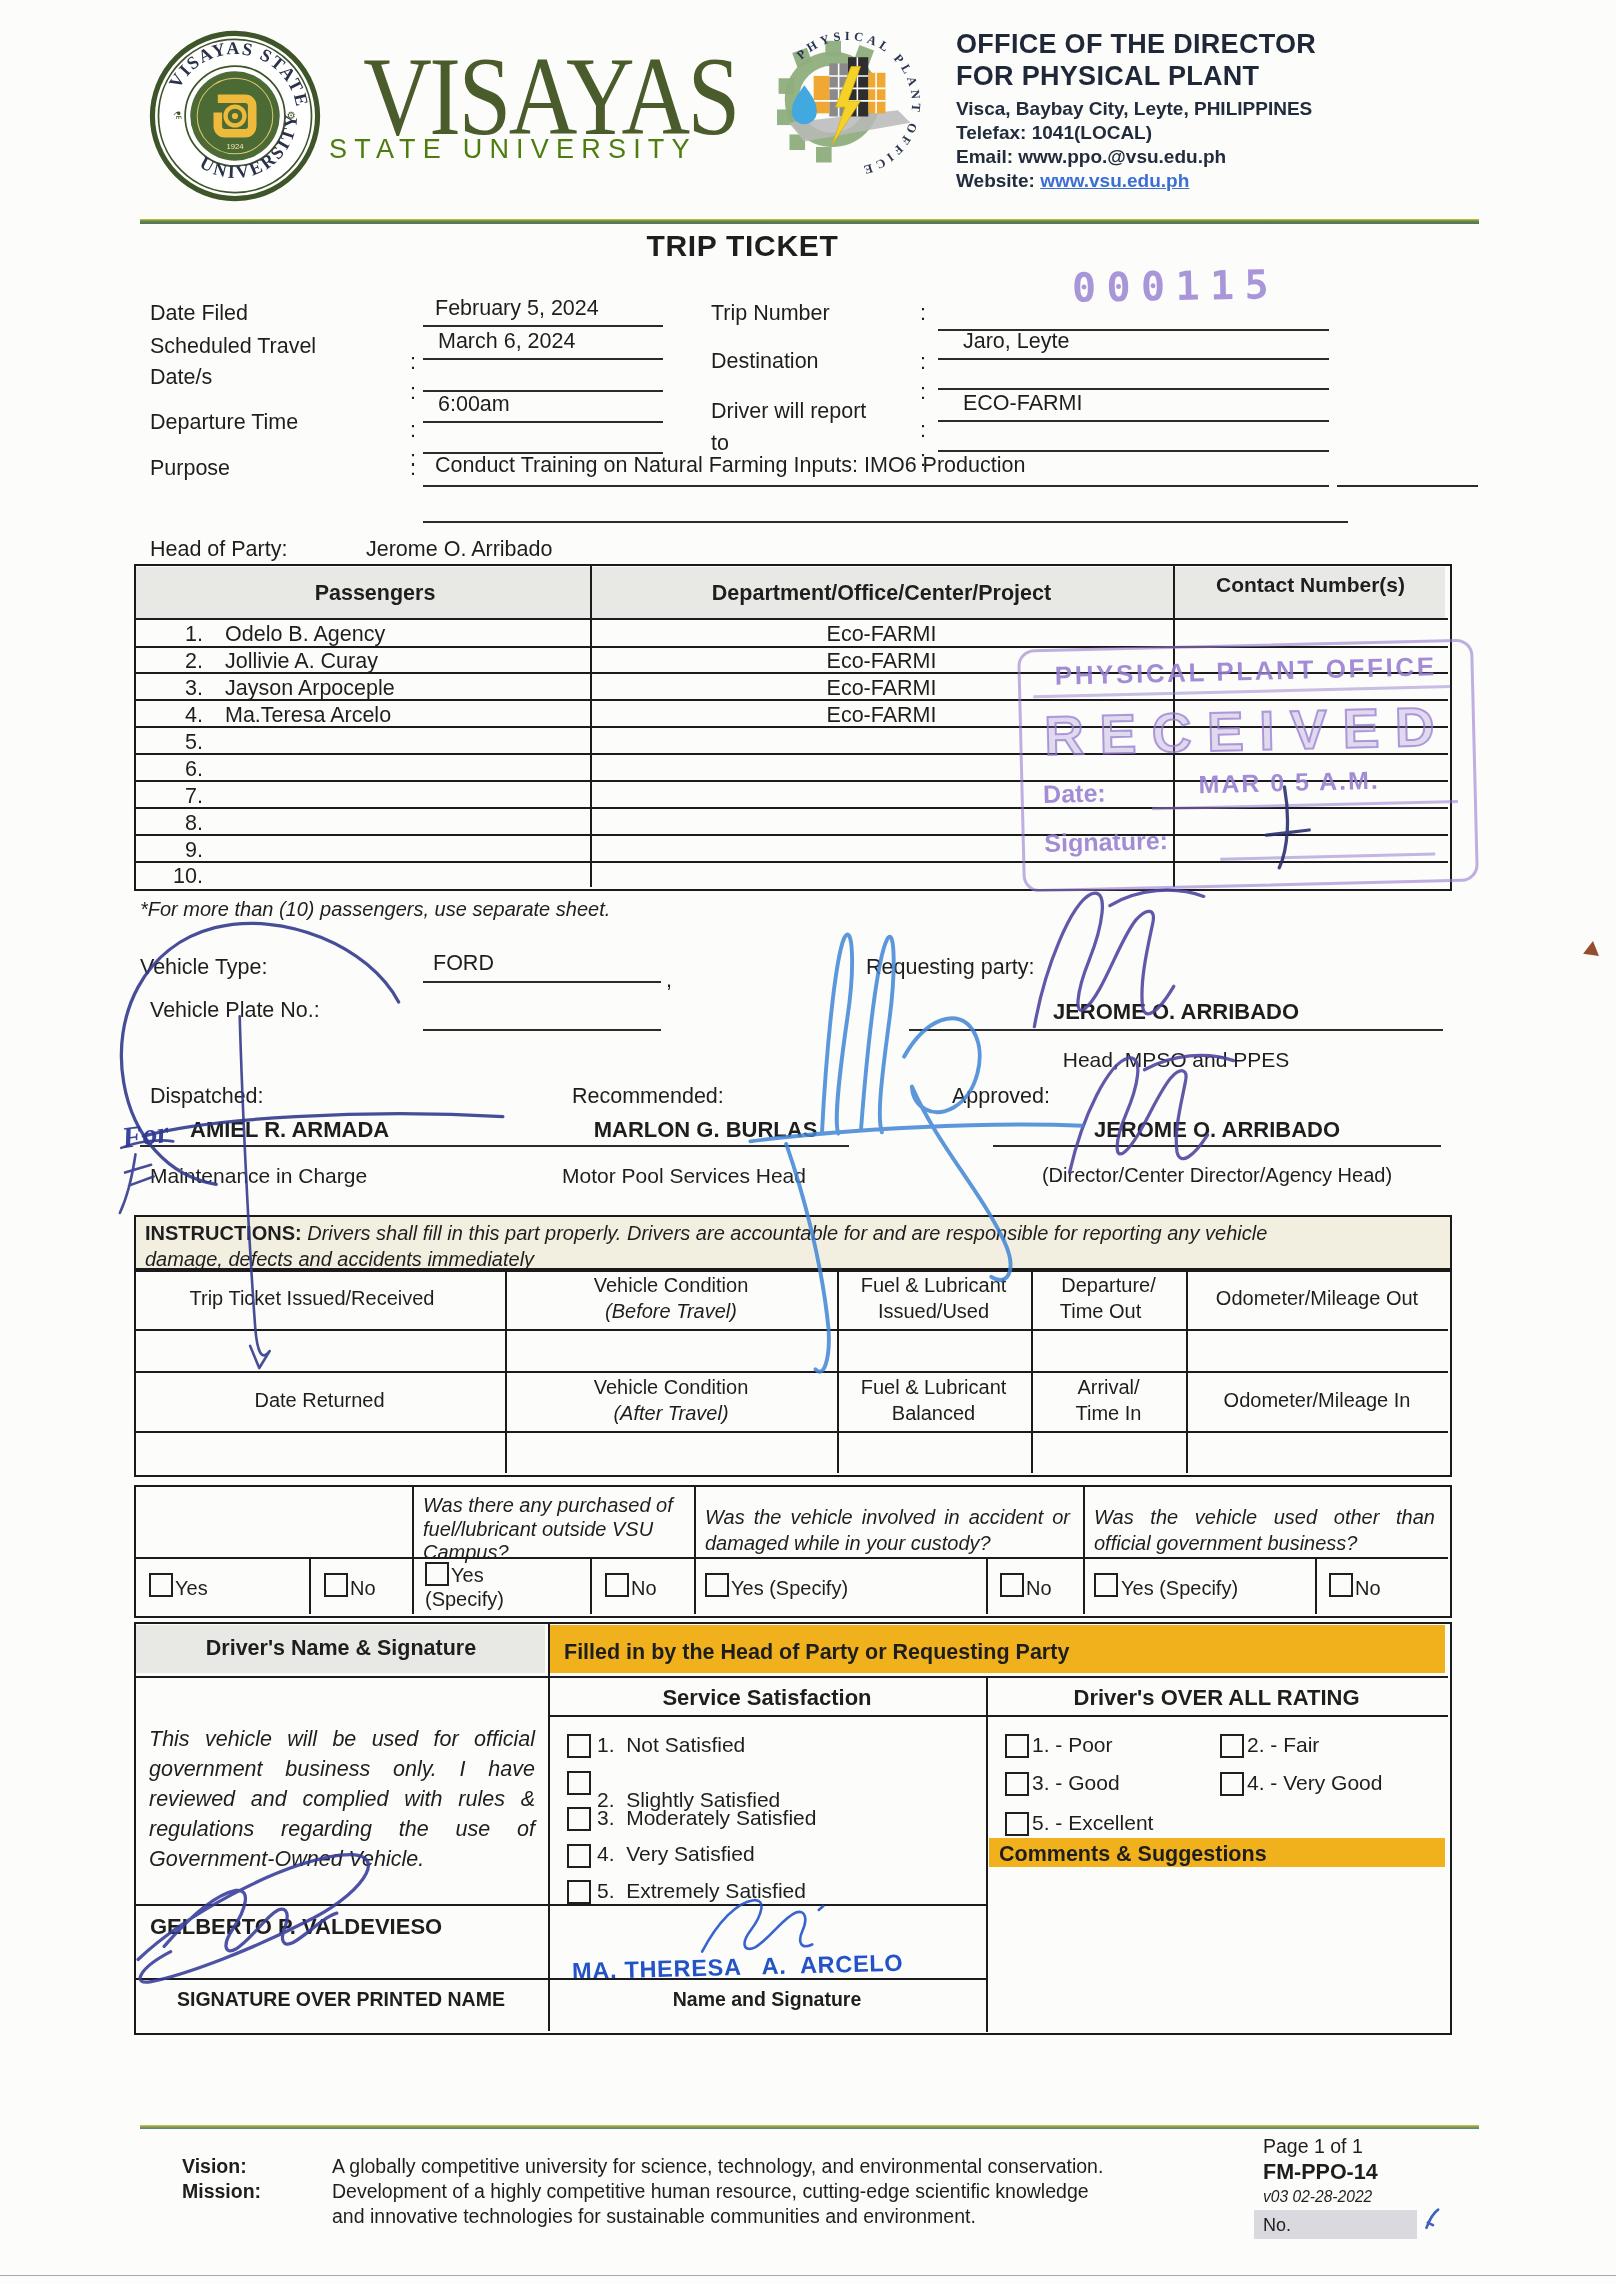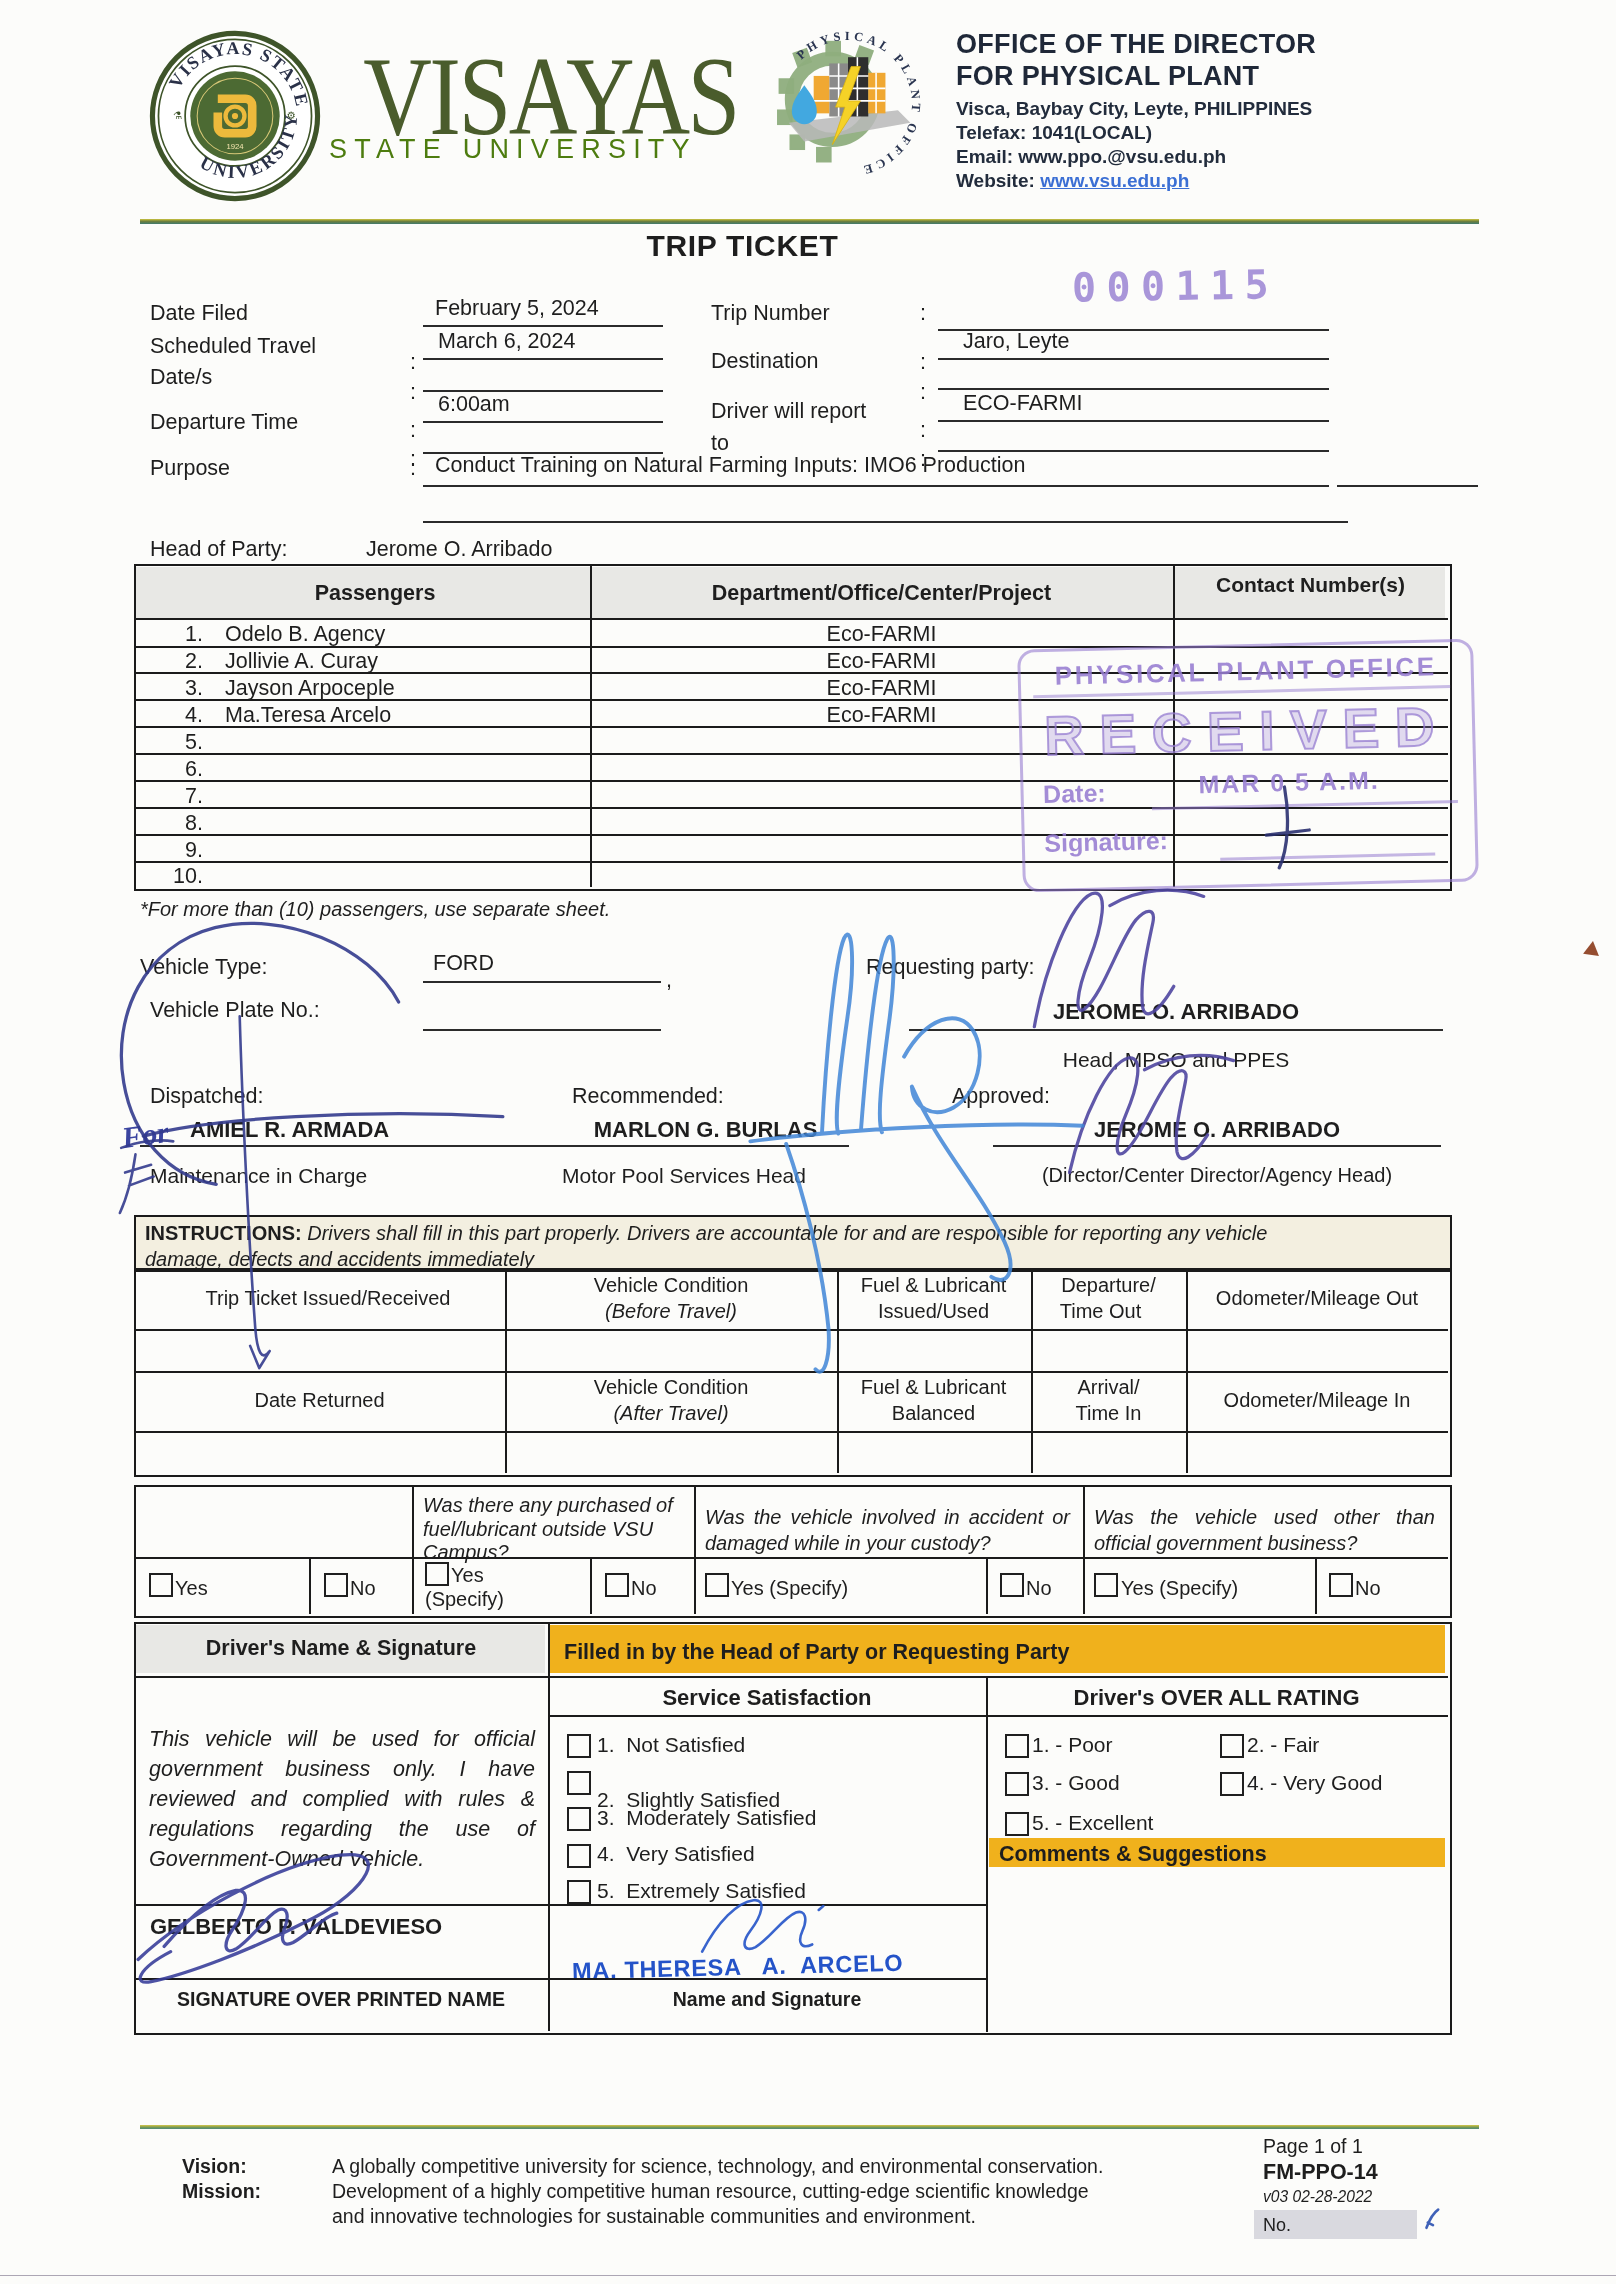--- a/index.html
+++ b/index.html
@@ -277,21 +277,21 @@
 
   <div class="abs box" style="left:134px;top:1268px;width:1314px;height:205px;"></div>
   <div class="abs vline" style="left:505px;top:1268px;height:205px;"></div>
   <div class="abs vline" style="left:837px;top:1268px;height:205px;"></div>
   <div class="abs vline" style="left:1031px;top:1268px;height:205px;"></div>
   <div class="abs vline" style="left:1186px;top:1268px;height:205px;"></div>
   <div class="abs hline" style="left:134px;top:1329px;width:1314px;"></div>
   <div class="abs hline" style="left:134px;top:1371px;width:1314px;"></div>
   <div class="abs hline" style="left:134px;top:1431px;width:1314px;"></div>
 
-  <div class="abs sm ctr" style="left:138px;top:1287px;width:380px;">Trip Ticket Issued/Received</div>
+  <div class="abs sm ctr" style="left:122px;top:1287px;width:380px;">Trip Ticket Issued/Received</div>
   <div class="abs sm ctr" style="left:505px;top:1274px;width:332px;">Vehicle Condition</div>
   <div class="abs sm ctr i" style="left:505px;top:1300px;width:332px;">(Before Travel)</div>
   <div class="abs sm ctr" style="left:837px;top:1274px;width:193px;">Fuel &amp; Lubricant</div>
   <div class="abs sm ctr" style="left:837px;top:1300px;width:193px;">Issued/Used</div>
   <div class="abs sm ctr" style="left:1031px;top:1274px;width:155px;">Departure/</div>
   <div class="abs sm ctr" style="left:1031px;top:1300px;width:139px;">Time Out</div>
   <div class="abs sm ctr" style="left:1186px;top:1287px;width:262px;">Odometer/Mileage Out</div>
 
   <div class="abs sm ctr" style="left:134px;top:1389px;width:371px;">Date Returned</div>
   <div class="abs sm ctr" style="left:505px;top:1376px;width:332px;">Vehicle Condition</div>

